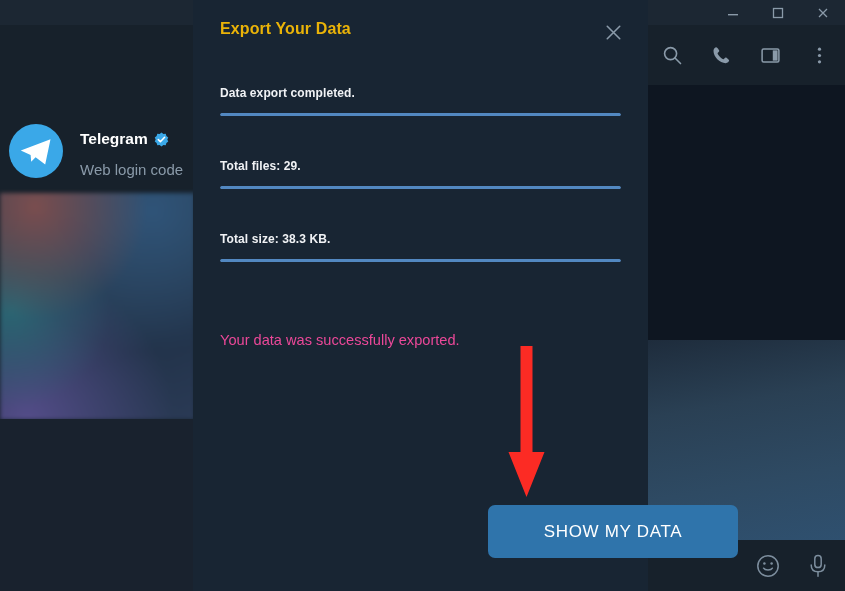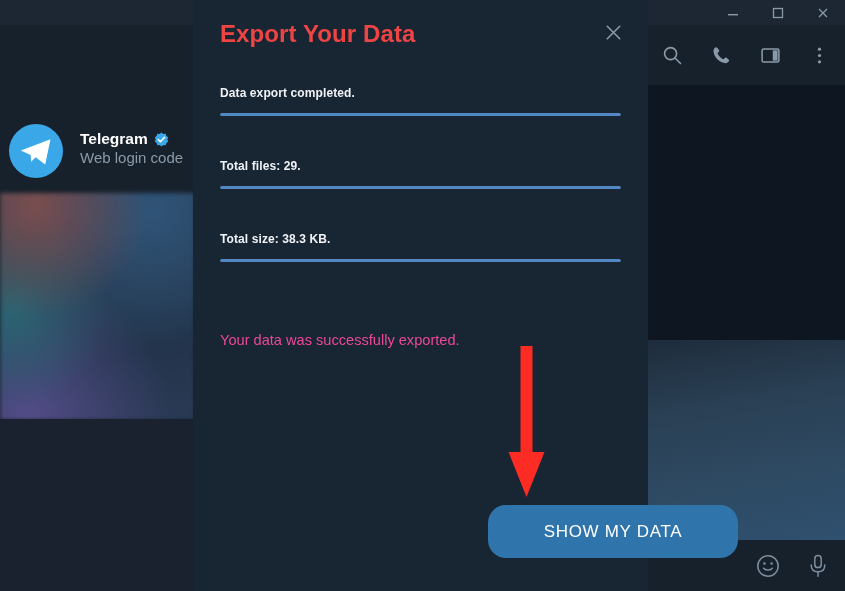--- a/index.html
+++ b/index.html
@@ -115,21 +115,21 @@
   }
   #chat-name {
     font-size: 15.5px;
     font-weight: bold;
     color: #ffffff;
     white-space: nowrap;
   }
   #verified-badge svg { display: block; }
   #chat-snippet {
     position: absolute;
-    left: 80px; top: 48px;
+    left: 80px; top: 60px;
     font-size: 15px;
     color: #8a9aa9;
     white-space: nowrap;
   }
 
   
   #wallpaper-left {
     position: absolute;
     left: 0; top: 168px;
     width: 195px; height: 227px;
@@ -209,23 +209,23 @@
     z-index: 10;
   }
   #dialog-header {
     position: absolute;
     left: 0; top: 0;
     width: 455px; height: 62px;
   }
   #dialog-title {
     position: absolute;
     left: 27px; top: 20px;
-    font-size: 24px;
+    font-size: 16px;
     font-weight: bold;
-    color: #ef4444;
+    color: #eab308;
     letter-spacing: 0.1px;
   }
   #dialog-close {
     position: absolute;
     right: 18px; top: 15px;
     width: 34px; height: 34px;
     display: flex;
     align-items: center;
     justify-content: center;
     color: #8a9aa9;
@@ -279,21 +279,21 @@
     pointer-events: none;
   }
 
   
   #show-data-button {
     position: absolute;
     left: 295px; top: 505px;
     width: 250px; height: 53px;
     background: #2f74ab;
     border: none;
-    border-radius: 18px;
+    border-radius: 7px;
     color: #ffffff;
     font-family: "Liberation Sans", sans-serif;
     font-size: 17px;
     letter-spacing: 0.7px;
     cursor: pointer;
     z-index: 15;
   }
 </style>
 </head>
 <body>

